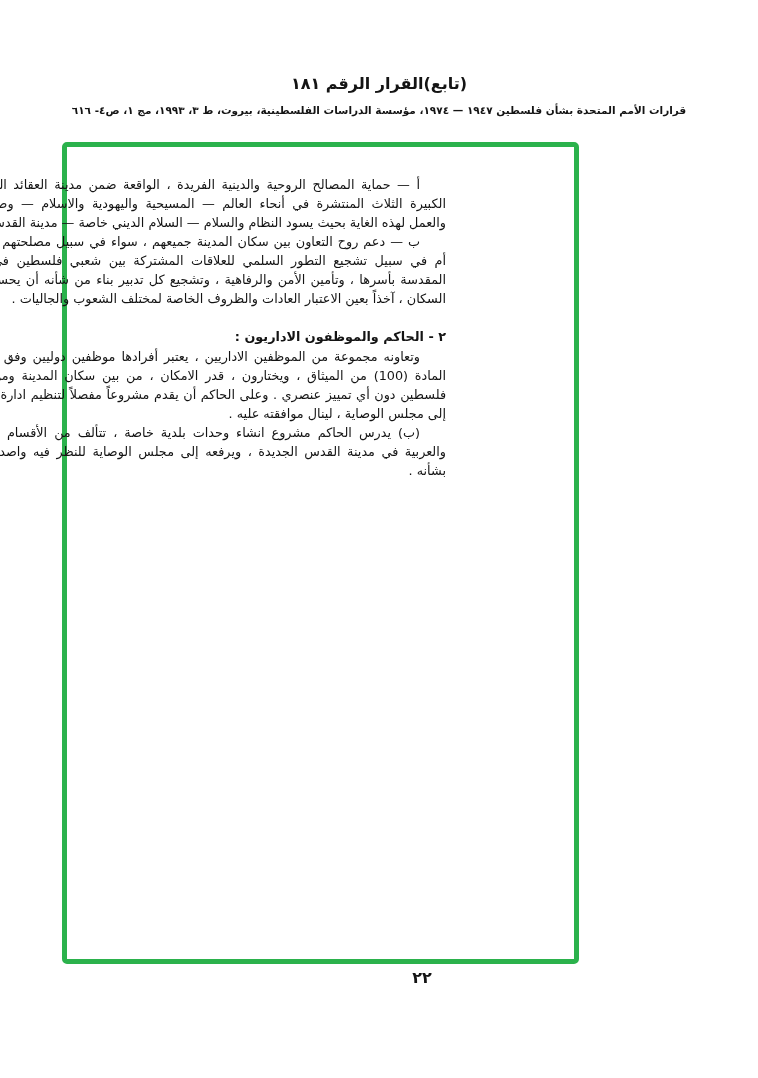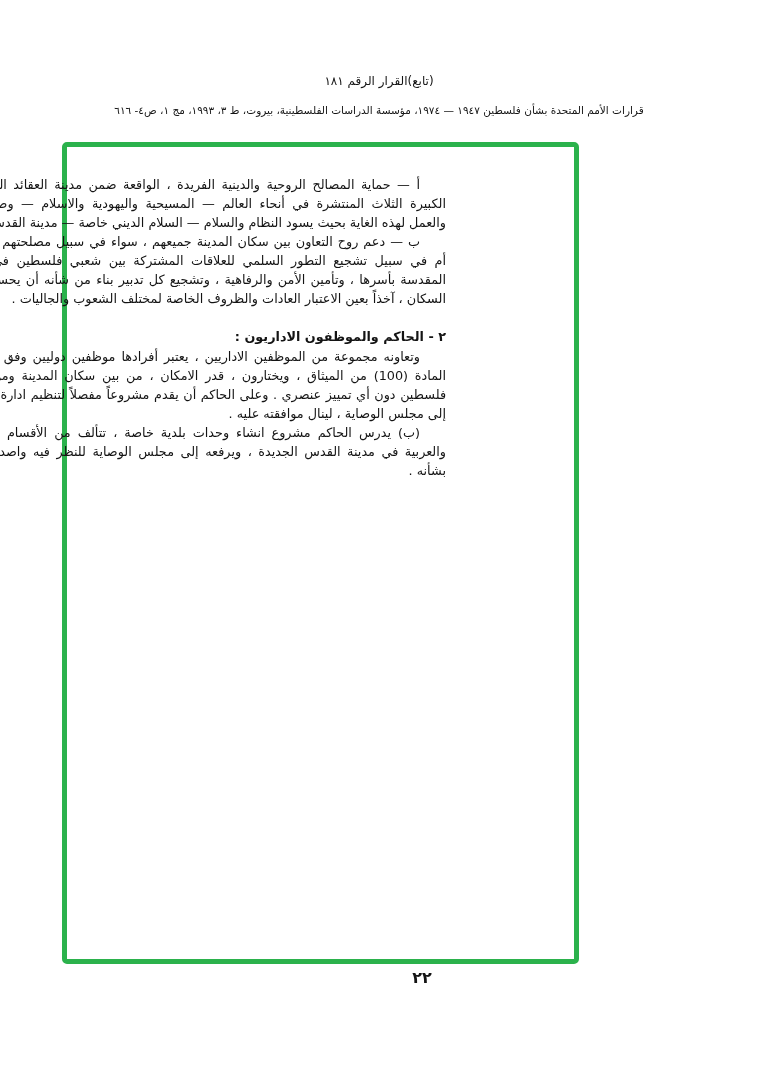--- a/index.html
+++ b/index.html
@@ -15,33 +15,33 @@
     color: #141414;
     overflow: hidden;
   }
   .doc-title {
     position: absolute;
     top: 74px;
     left: 0;
     width: 100%;
     text-align: center;
     direction: rtl;
-    font-size: 12px;
-    font-weight: normal;
+    font-size: 16px;
+    font-weight: bold;
     letter-spacing: 0.5px;
   }
   .doc-citation {
     position: absolute;
     top: 104px;
     left: 0;
     width: 100%;
     text-align: center;
     direction: rtl;
     font-size: 10.5px;
-    font-weight: normal;
+    font-weight: bold;
     white-space: nowrap;
   }
   .content-frame {
     position: absolute;
     left: 62px;
     top: 142px;
     width: 517px;
     height: 822px;
     box-sizing: border-box;
     border: 5px solid #2bb24c;

